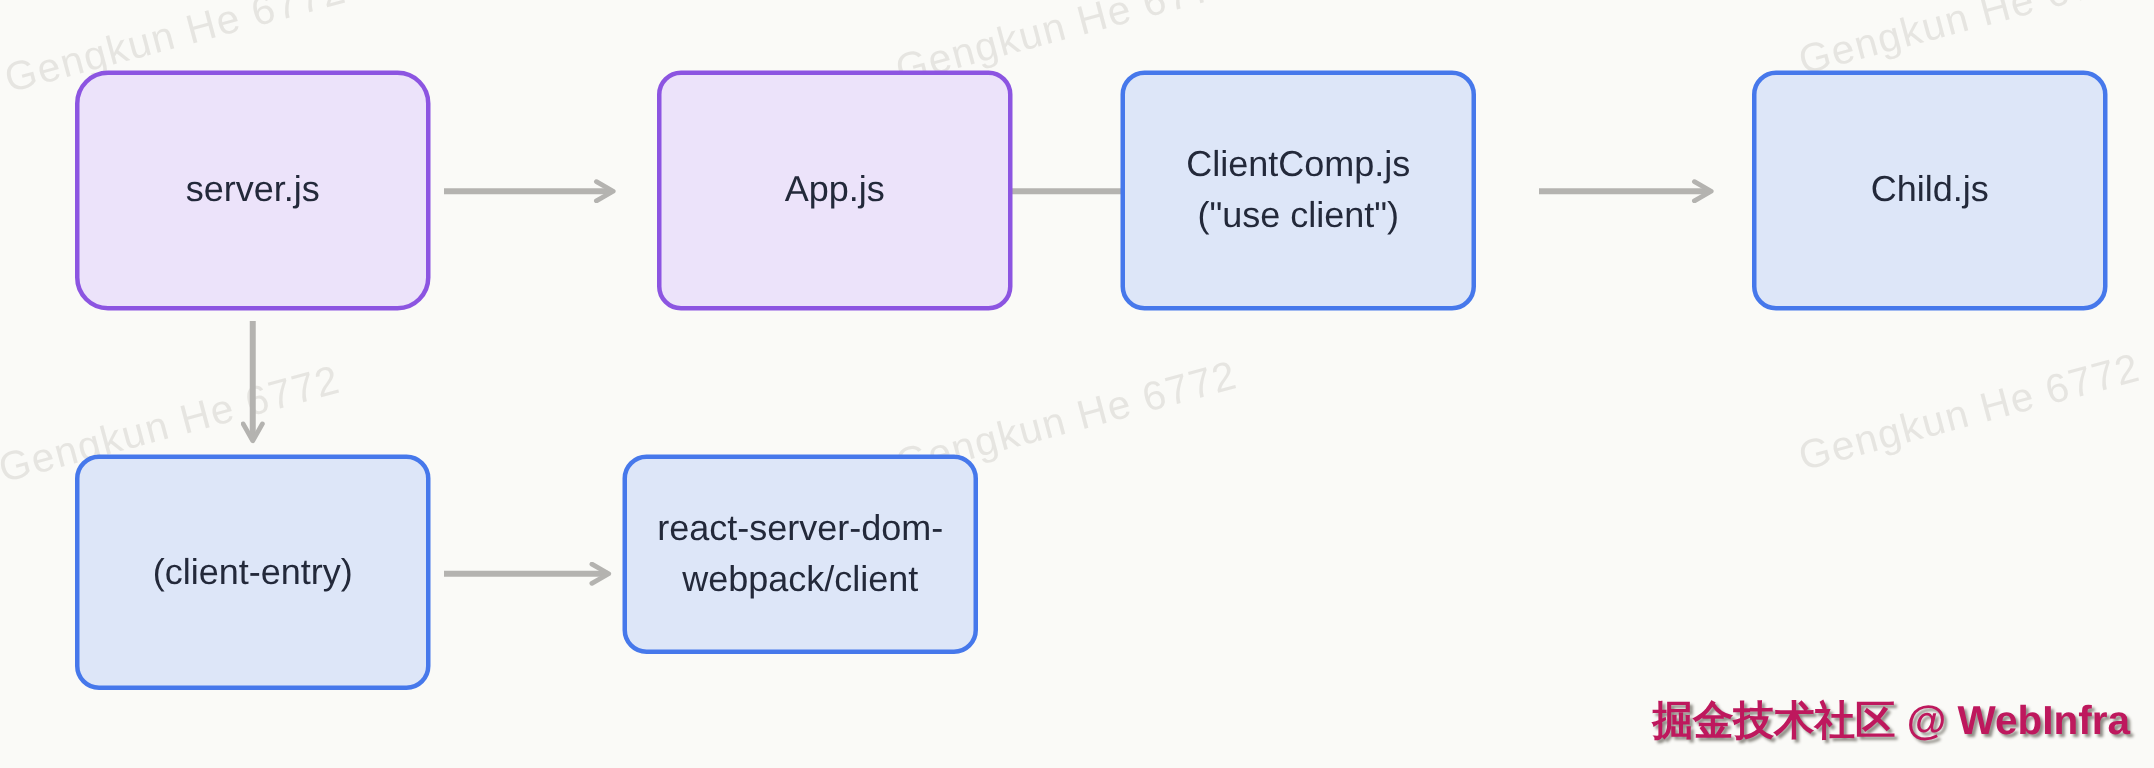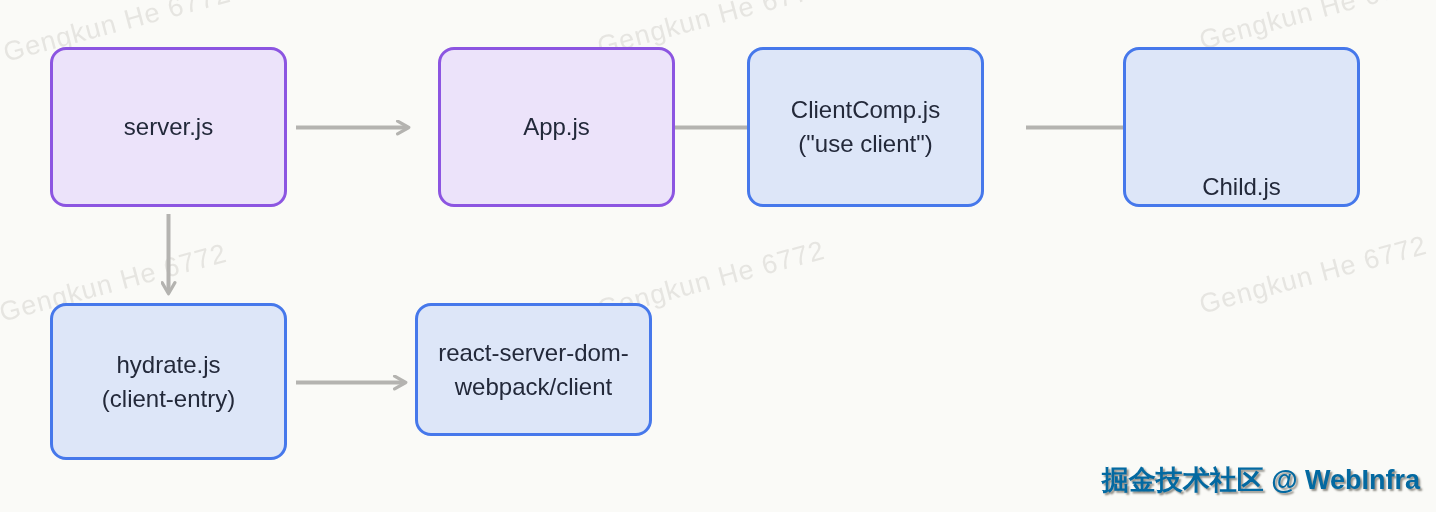--- a/index.html
+++ b/index.html
@@ -60,21 +60,21 @@
     height: 100%;
     pointer-events: none;
   }
   
   .credit {
     position: absolute;
     right: 16px;
     bottom: 14px;
     font-size: 27px;
     font-weight: 700;
-    color: #0369a1;
+    color: #be185d;
     text-shadow: 2px 2px 2px #8f8d86;
     white-space: nowrap;
   }
 </style>
 </head>
 <body>
 
 <div class="canvas">
 
   <div class="wm" style="left:4px;   top:38px;">Gengkun He 6772</div>
@@ -90,50 +90,49 @@
         <path d="M1.5,1 L8.5,5 L1.5,9" fill="none" stroke="#b4b3b0" stroke-width="2" stroke-linecap="round" stroke-linejoin="round"></path>
       </marker>
     </defs>
     <line x1="296" y1="127.5" x2="408" y2="127.5" stroke="#b4b3b0" stroke-width="4" marker-end="url(#chev)"></line>
     <line x1="660" y1="127.5" x2="775" y2="127.5" stroke="#b4b3b0" stroke-width="4" marker-end="url(#chev)"></line>
     <line x1="1026" y1="127.5" x2="1140" y2="127.5" stroke="#b4b3b0" stroke-width="4" marker-end="url(#chev)"></line>
     <line x1="168.5" y1="214" x2="168.5" y2="293" stroke="#b4b3b0" stroke-width="4" marker-end="url(#chev)"></line>
     <line x1="296" y1="382.5" x2="405" y2="382.5" stroke="#b4b3b0" stroke-width="4" marker-end="url(#chev)"></line>
   </svg>
 
-  <div class="node server" style="left:50px; top:47px;">
+  <div class="node server" style="left:50px; top:47px;border-radius:22px;">
     <div class="node-label">
       <span class="line">server.js</span>
     </div>
   </div>
 
   <div class="node server" style="left:438px; top:47px;">
     <div class="node-label">
       <span class="line">App.js</span>
       <span class="line"></span>
     </div>
   </div>
 
   <div class="node client" style="left:747px; top:47px;">
     <div class="node-label">
       <span class="line">ClientComp.js</span>
       <span class="line">("use client")</span>
     </div>
   </div>
 
-  <div class="node client" style="left:1123px; top:47px;align-items:flex-end;">
+  <div class="node client" style="left:1168px; top:47px;">
     <div class="node-label">
       <span class="line">Child.js</span>
       <span class="line"></span>
     </div>
   </div>
 
   <div class="node client" style="left:50px; top:303px; height:157px;">
     <div class="node-label">
-      <span class="line">hydrate.js</span>
       <span class="line">(client-entry)</span>
     </div>
   </div>
 
   <div class="node client" style="left:415px; top:303px; height:133px;">
     <div class="node-label">
       <span class="line">react-server-dom-</span>
       <span class="line">webpack/client</span>
     </div>
   </div>

